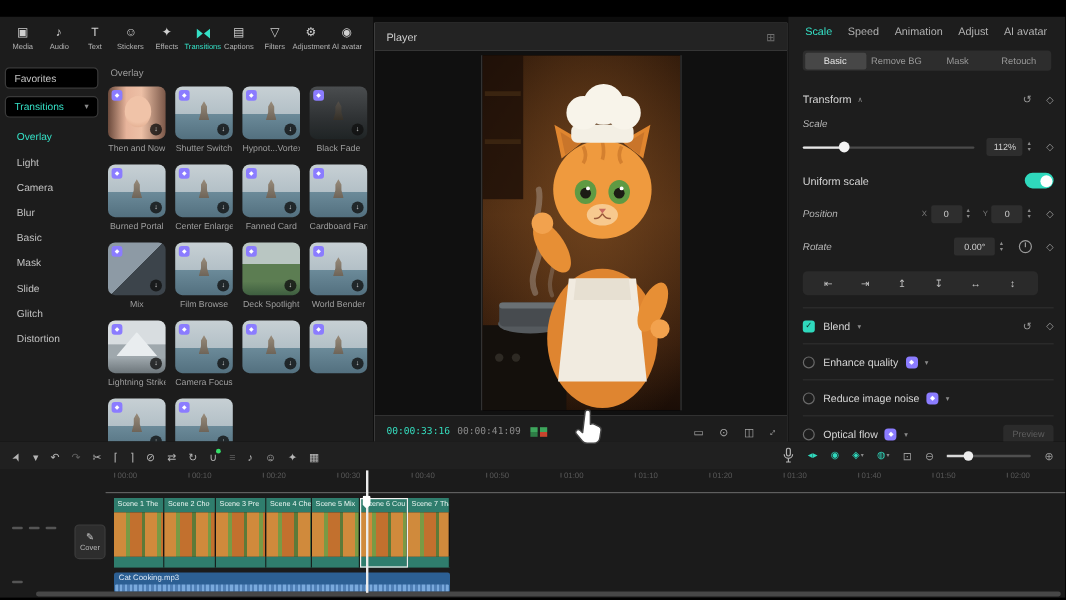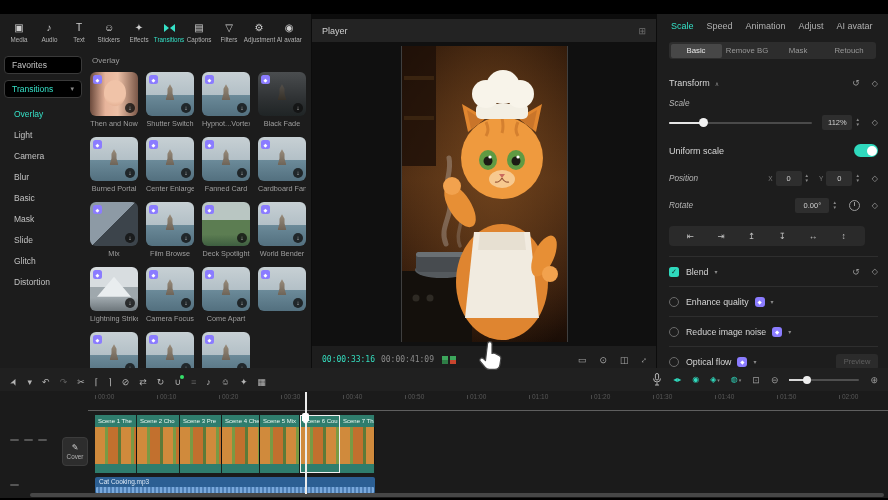--- a/index.html
+++ b/index.html
@@ -306,27 +306,20 @@
                 <span class="badge-pro">◆</span>
                 <span class="badge-dl">↓</span>
               </div>
               <span class="tname">Camera Focus</span>
             </div>
             <div class="titem">
               <div class="thumb v-tower">
                 <span class="badge-pro">◆</span>
                 <span class="badge-dl">↓</span>
               </div>
-              <span class="tname">Come Apart</span>
-            </div>
-            <div class="titem">
-              <div class="thumb v-tower">
-                <span class="badge-pro">◆</span>
-                <span class="badge-dl">↓</span>
-              </div>
             </div>
             <div class="titem">
               <div class="thumb v-tower">
                 <span class="badge-pro">◆</span>
                 <span class="badge-dl">↓</span>
               </div>
             </div>
             <div class="titem">
               <div class="thumb v-tower">
                 <span class="badge-pro">◆</span>

